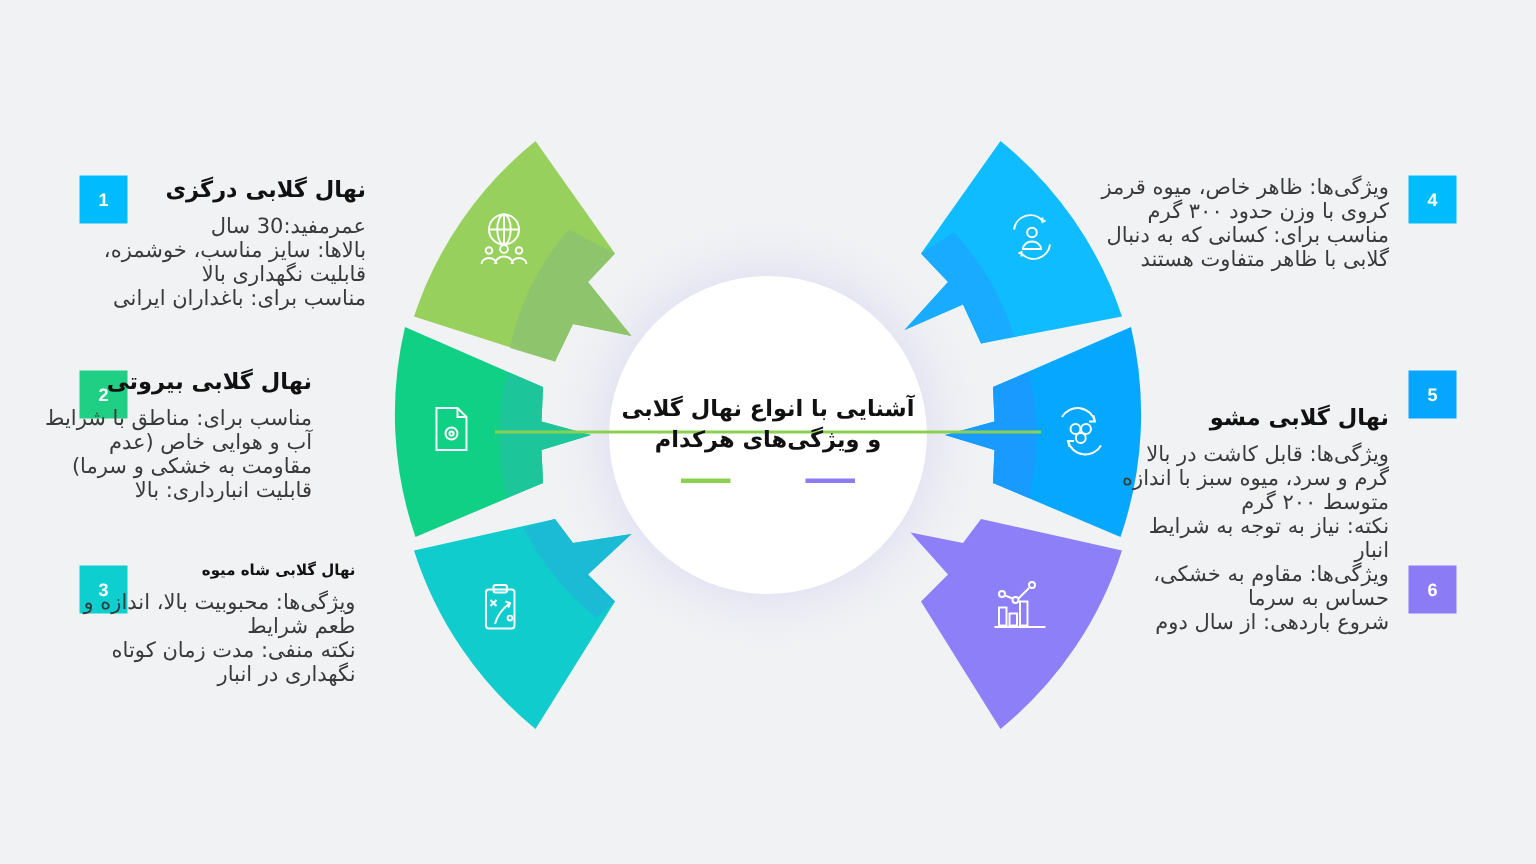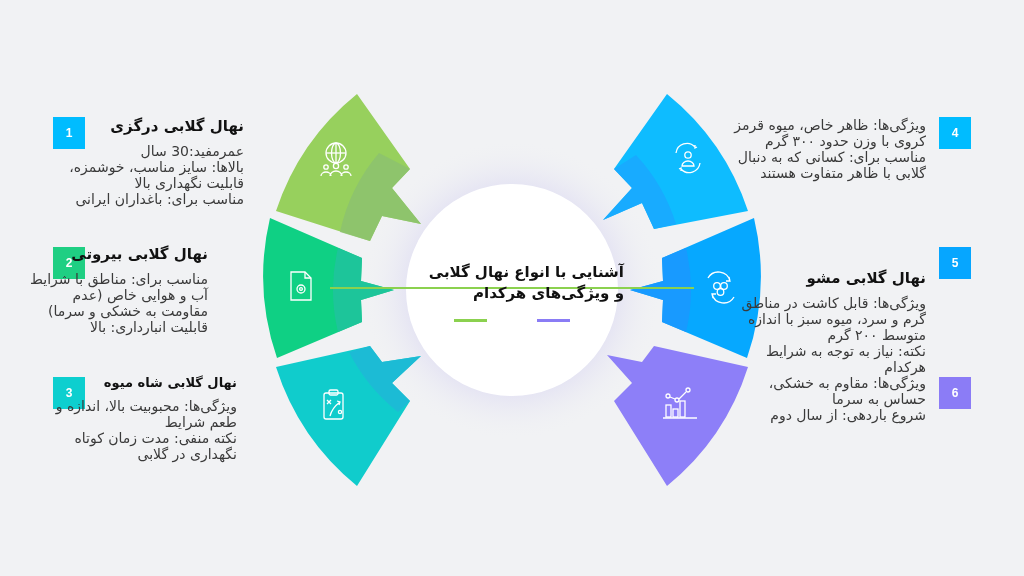--- a/index.html
+++ b/index.html
@@ -1,24 +1,24 @@
 <!DOCTYPE html>
 <html><head>
 <meta charset="utf-8">
 <style>
   html,body{margin:0;padding:0;}
   body{width:1024px;height:576px;background:#f1f2f4;position:relative;overflow:hidden;font-family:"DejaVu Sans",sans-serif;}
   .diagram{position:absolute;left:0;top:0;width:1024px;height:576px;}
   .badge{position:absolute;width:32px;height:32px;color:#fff;font-family:"Liberation Sans",sans-serif;font-size:12px;font-weight:bold;display:flex;align-items:center;justify-content:center;}
   .item{position:absolute;direction:rtl;color:#333;}
   .item .title{font-size:15px;font-weight:bold;color:#111;margin:0 0 8px 0;white-space:nowrap;}
-  .item .title.small{font-size:13px;margin-left:44px;}
+  .item .title.small{font-size:10px;margin-left:44px;}
   .item .desc{font-size:14px;line-height:16px;color:#3a3a3a;}
   .item .desc div{white-space:nowrap;}
-  .center-title{position:absolute;left:400px;top:262px;width:224px;direction:rtl;font-size:15px;font-weight:bold;color:#111;line-height:21px;}
+  .center-title{position:absolute;left:400px;top:262px;width:224px;text-align:center;direction:rtl;font-size:15px;font-weight:bold;color:#111;line-height:21px;}
   .center-title div{white-space:nowrap;}
   .deco-bar{position:absolute;height:3px;width:33px;top:319px;}
 </style>
 </head>
 <body>
 
 <svg class="diagram" viewBox="0 0 1024 576" width="1024" height="576">
   <defs>
     <radialGradient id="shadowRing" cx="512" cy="290" r="150" gradientUnits="userSpaceOnUse">
       <stop offset="0.68" stop-color="#e4e3f3" stop-opacity="1"></stop>
@@ -140,40 +140,40 @@
     <div>مقاومت به خشکی و سرما)</div>
     <div>قابلیت انبارداری: بالا</div>
   </div>
 </div>
 <div class="item" style="right:787px;top:375px;">
   <div class="title small">نهال گلابی شاه میوه</div>
   <div class="desc">
     <div>ویژگی‌ها: محبوبیت بالا، اندازه و</div>
     <div>طعم شرایط</div>
     <div>نکته منفی: مدت زمان کوتاه</div>
-    <div>نگهداری در گلابی</div>
+    <div>نگهداری در انبار</div>
   </div>
 </div>
 
 <div class="item" style="right:98px;top:117px;">
   <div class="desc">
     <div>ویژگی‌ها: ظاهر خاص، میوه قرمز</div>
     <div>کروی با وزن حدود ۳۰۰ گرم</div>
     <div>مناسب برای: کسانی که به دنبال</div>
     <div>گلابی با ظاهر متفاوت هستند</div>
   </div>
 </div>
 <div class="item" style="right:98px;top:245px;margin-top:24px;">
   <div class="title">نهال گلابی مشو</div>
   <div class="desc">
-    <div>ویژگی‌ها: قابل کاشت در مناطق</div>
+    <div>ویژگی‌ها: قابل کاشت در بالا</div>
     <div>گرم و سرد، میوه سبز با اندازه</div>
     <div>متوسط ۲۰۰ گرم</div>
     <div>نکته: نیاز به توجه به شرایط</div>
-    <div>هرکدام</div>
+    <div>انبار</div>
   </div>
 </div>
 <div class="item" style="right:98px;top:375px;">
   <div class="desc">
     <div>ویژگی‌ها: مقاوم به خشکی،</div>
     <div>حساس به سرما</div>
     <div>شروع باردهی: از سال دوم</div>
   </div>
 </div>
 

